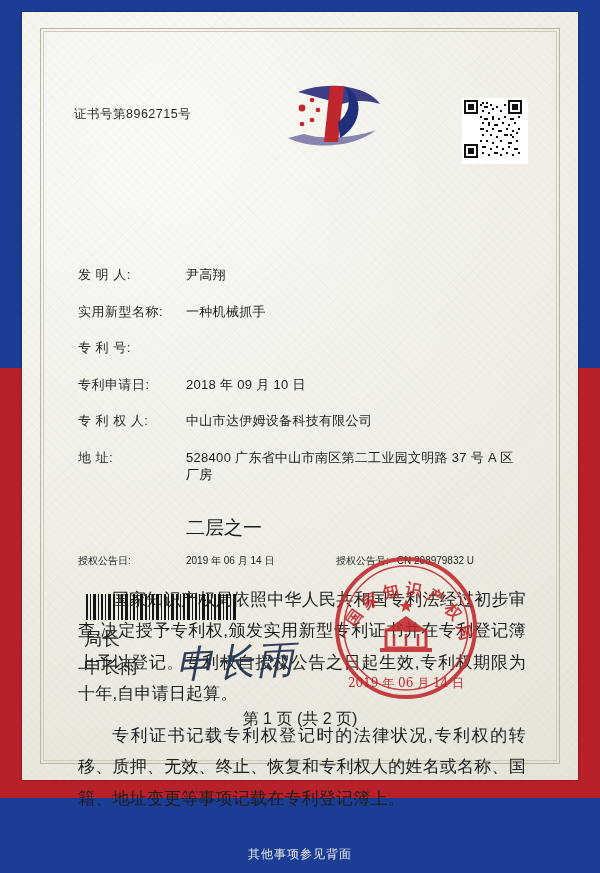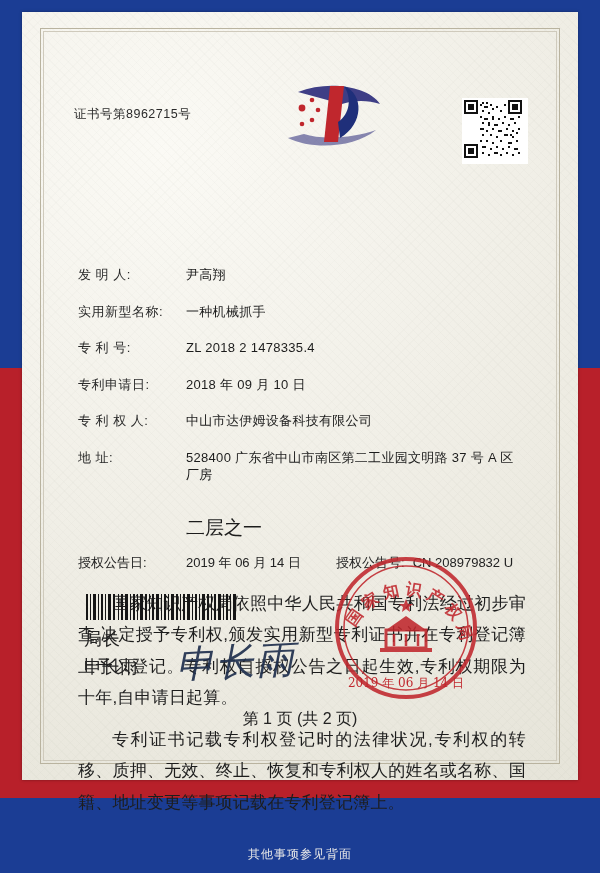--- a/index.html
+++ b/index.html
@@ -152,21 +152,21 @@
   .frow.tight { margin-bottom: 31px; }
   .addr-2 {
     margin-left: 108px;
     margin-top: 2px;
     font-size: 19px;
     color: #1c1c1c;
   }
   .grant-row {
     display: flex;
     margin-bottom: 16px;
-    font-size: 13px;
+    font-size: 10px;
     white-space: nowrap;
   }
   .grant-row .g-l1 { width: 108px; flex: 0 0 108px; }
   .grant-row .g-v1 { width: 150px; flex: 0 0 150px; }
   .grant-row .g-l2 { flex: 0 0 auto; margin-right: 8px; }
   .grant-row .g-v2 { flex: 1 1 auto; }
 
   .para {
     font-size: 17px;
     line-height: 1.85;
@@ -364,21 +364,20 @@
           <div class="fvalue">尹高翔</div>
         </div>
 
         <div class="frow">
           <div class="flabel">实用新型名称:</div>
           <div class="fvalue">一种机械抓手</div>
         </div>
 
         <div class="frow">
           <div class="flabel">专 利 号:</div>
-          <div class="fvalue">ZL 2018 2 1478335.4</div>
         </div>
 
         <div class="frow">
           <div class="flabel">专利申请日:</div>
           <div class="fvalue">2018 年 09 月 10 日</div>
         </div>
 
         <div class="frow">
           <div class="flabel">专 利 权 人:</div>
           <div class="fvalue">中山市达伊姆设备科技有限公司</div>

